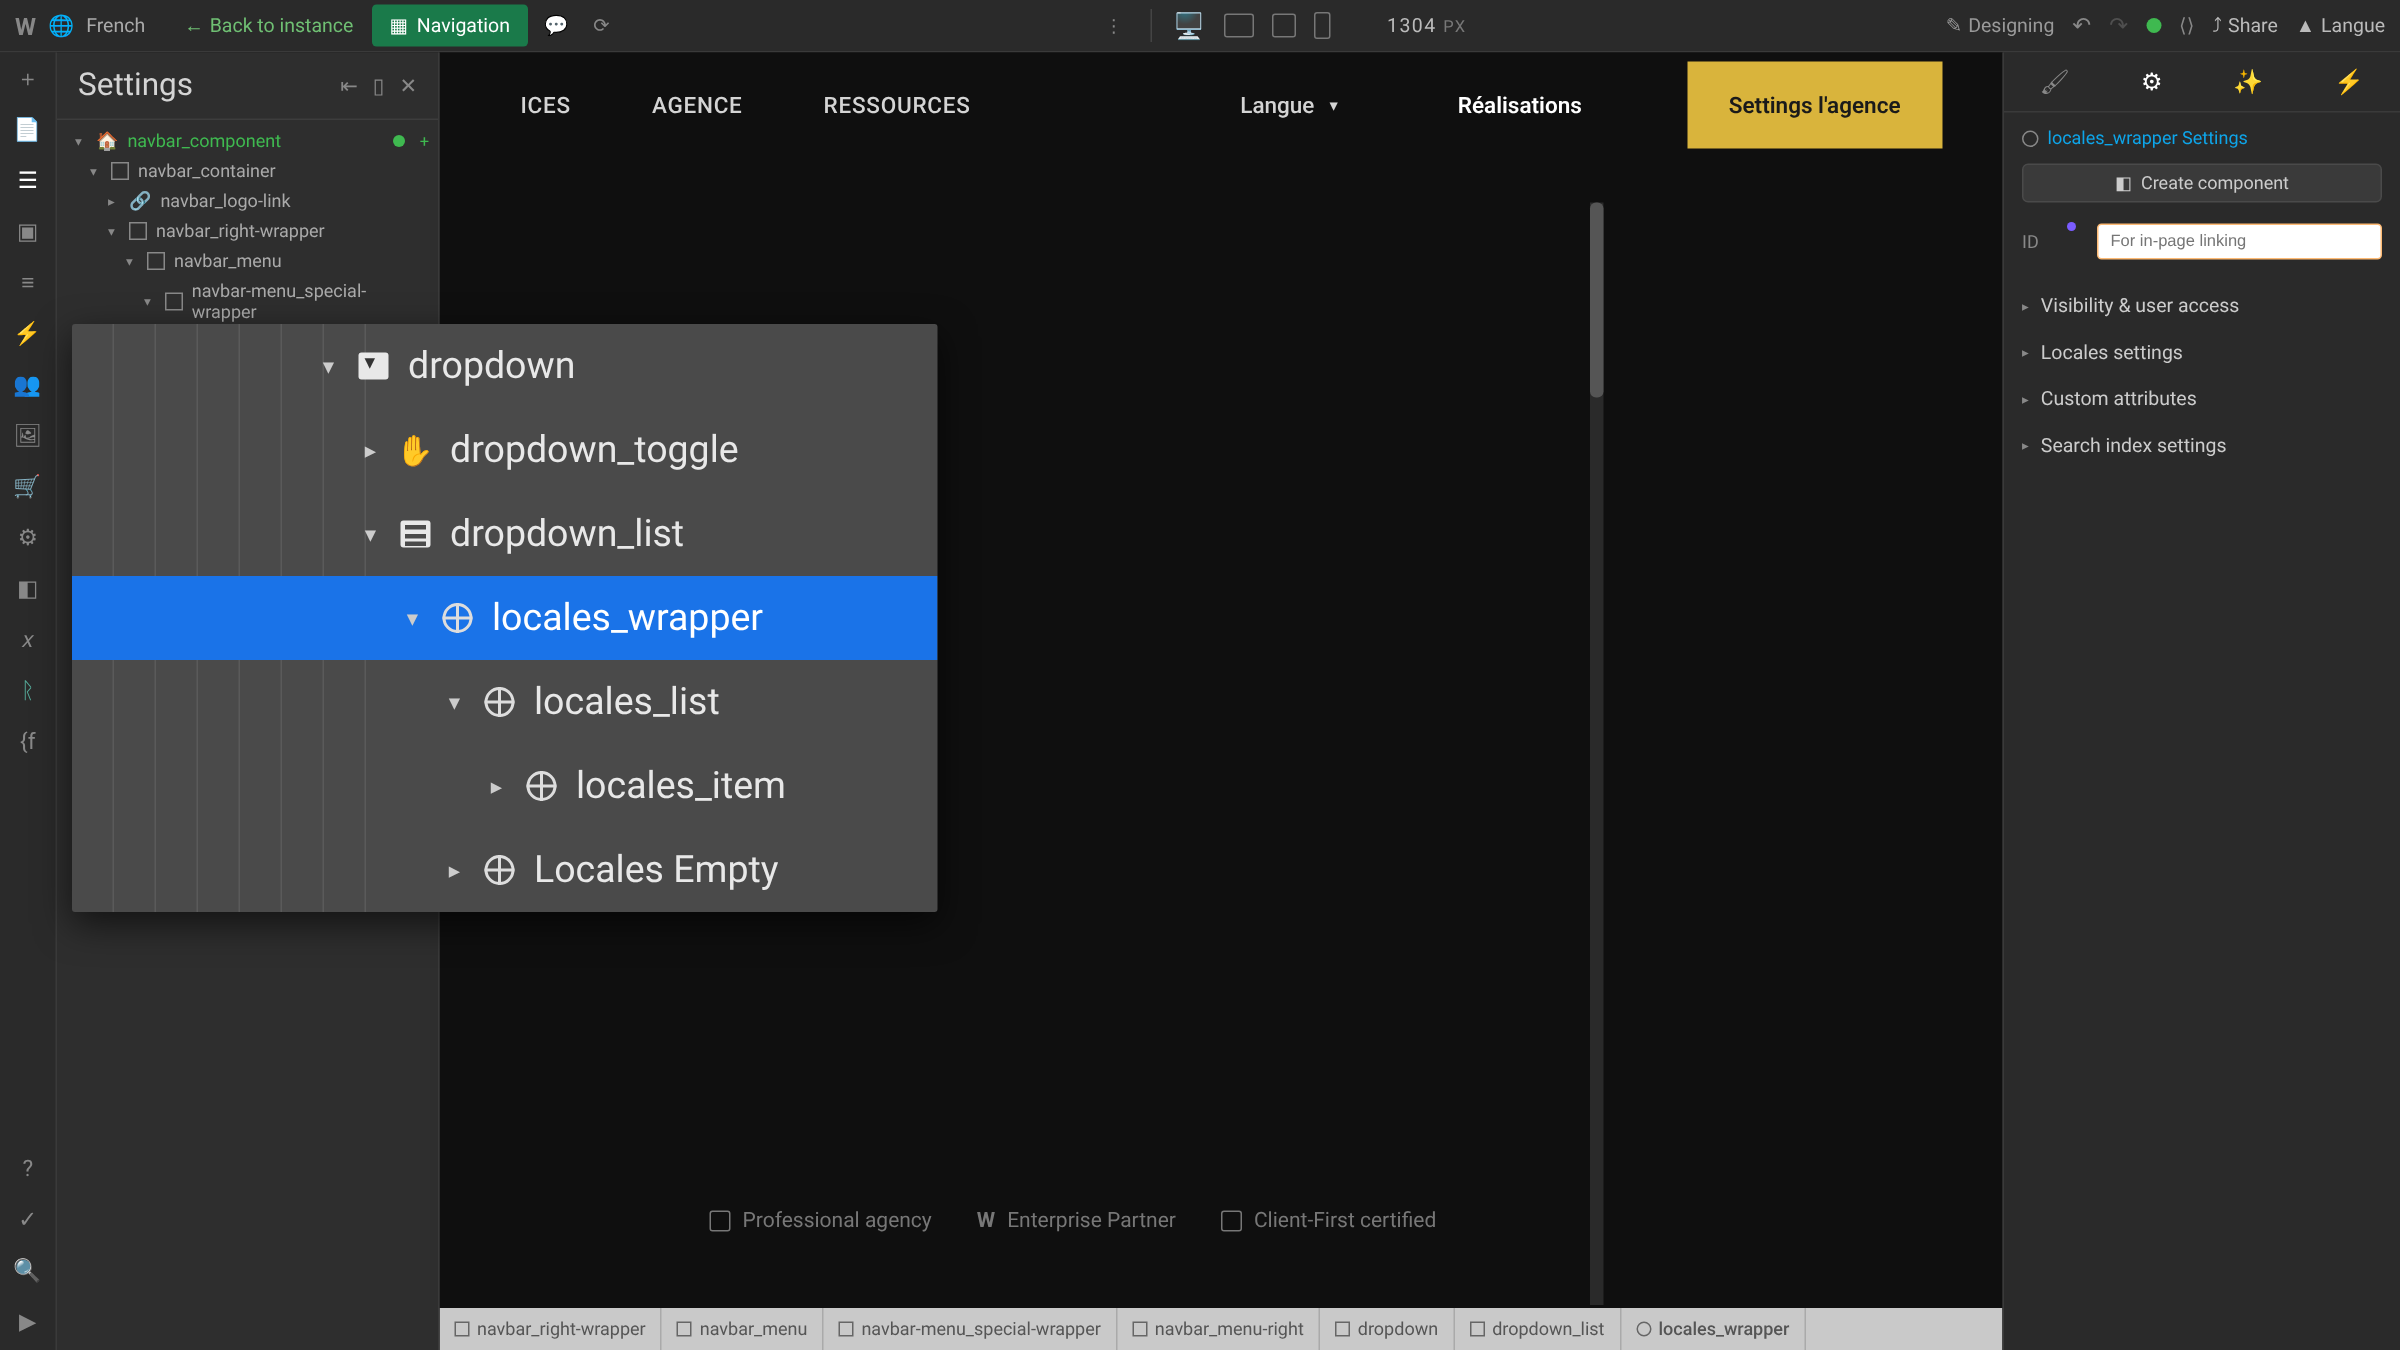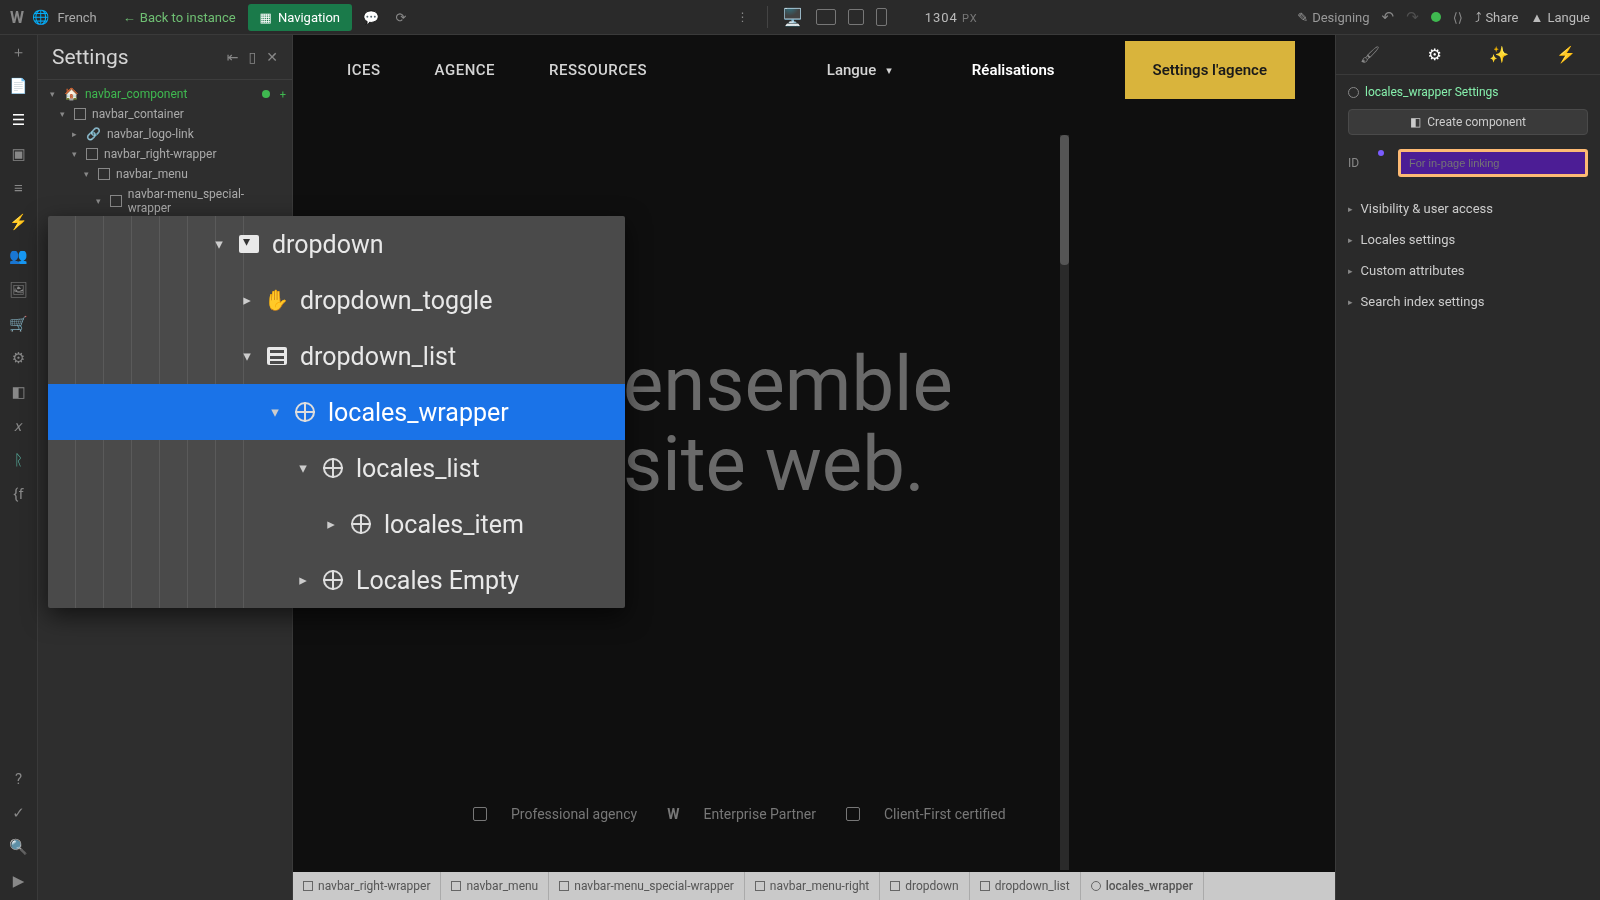--- a/index.html
+++ b/index.html
@@ -173,21 +173,21 @@
   line-height:1.05;
 }
 .footer-badges {
   position:absolute;
   left: 180px;
   bottom: 50px;
   display:flex; gap:30px;
   color:#777; font-size:14px;
   align-items:center;
 }
-.footer-badges .badge { display:flex; align-items:center; gap:24px;}
+.footer-badges .badge { display:flex; align-items:center; gap:8px;}
 .footer-badges .bsq { width:14px; height:14px; border:1px solid #777; border-radius:2px;}
 
 
 .breadcrumb-bar {
   position:absolute;
   left:255px; right:0; bottom:0;
   height:28px;
   background:#c9c9c9;
   display:flex;
   align-items:center;
@@ -215,32 +215,32 @@
   background:#2a2a2a;
   border-left:1px solid #3a3a3a;
 }
 .right-tabs {
   height:40px; display:flex; align-items:center; justify-content:space-around;
   border-bottom:1px solid #3a3a3a;
 }
 .right-tabs .rtab { color:#888; font-size:16px; cursor:pointer; padding:6px 10px;}
 .right-tabs .rtab.active { color:#fff; }
 .settings-body { padding: 10px 12px; font-size:13px; color:#aaa;}
-.settings-title { display:flex; align-items:center; gap:6px; margin-bottom:10px; color:#86efac; font-size:12px;}
+.settings-title { display:flex; align-items:center; gap:6px; margin-bottom:10px; color:#0ea5e9; font-size:12px;}
 .settings-title .gl2 {width:11px;height:11px;border:1px solid #888;border-radius:50%;}
 .create-comp-btn {
   background:#3a3a3a; border:1px solid #4a4a4a;
   border-radius:4px; padding:5px 10px;
   display:flex; align-items:center; justify-content:center; gap:6px;
   color:#ccc; font-size:12px; cursor:pointer; margin-bottom:14px;
 }
 .id-row { display:flex; align-items:center; gap:10px; margin-bottom:16px;}
 .id-row label { color:#888; font-size:12px; width:24px;}
 .id-row input {
-  flex:1; background:#4c1d95; border:3px solid #fdba74; border-radius:3px;
+  flex:1; background:#ffffff; border:1px solid #fdba74; border-radius:3px;
   color:#888; padding:5px 8px; font-size:11px;
   position:relative;
 }
 .id-dot{ width:6px;height:6px;background:#7a5cff;border-radius:50%; position:relative; top:-10px; left:-4px;}
 .accordion-item {
   display:flex; align-items:center; gap:8px;
   padding: 8px 0;
   color:#ccc; font-size:13px; cursor:pointer;
 }
 .accordion-item .tri { font-size:9px; color:#888;}
@@ -360,24 +360,20 @@
       <span class="navitem">ICES</span>
       <span class="navitem">AGENCE</span>
       <span class="navitem">RESSOURCES</span>
       <span class="lang">
         <span>Langue</span> 
           <span class="chev">▾</span>
       </span>
       <span class="real">Réalisations</span>
       <span class="cta">Settings l'agence</span>
     </div>
-    <div class="hero-text">
-      <div>ensemble</div>
-      <div>site web.</div>
-    </div>
     <div class="footer-badges">
       <div class="badge">
           <span class="bsq"></span>
           <span>Professional agency</span>
         </div>
       <div class="badge">
           <span style="font-weight:bold">W</span>
           <span>Enterprise Partner</span>
         </div>
       <div class="badge">

